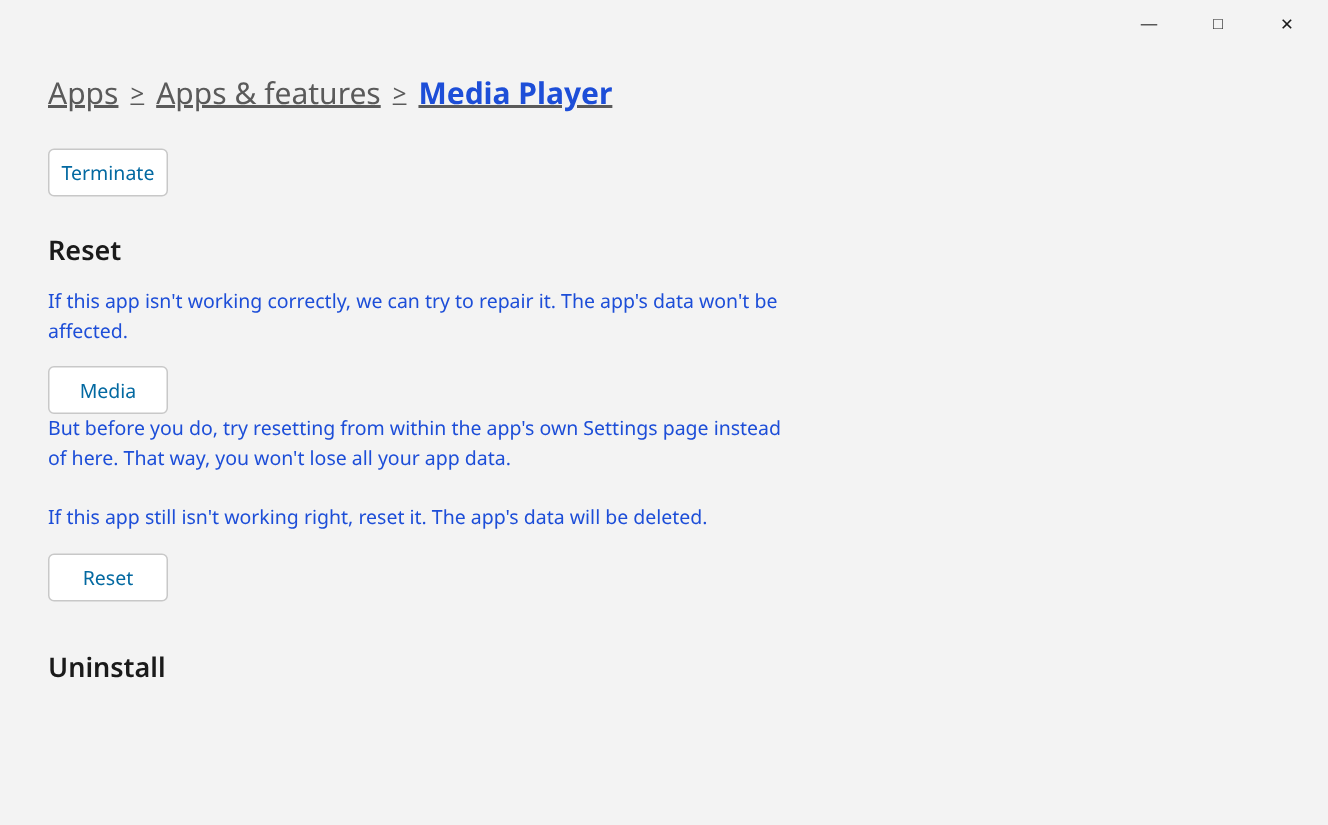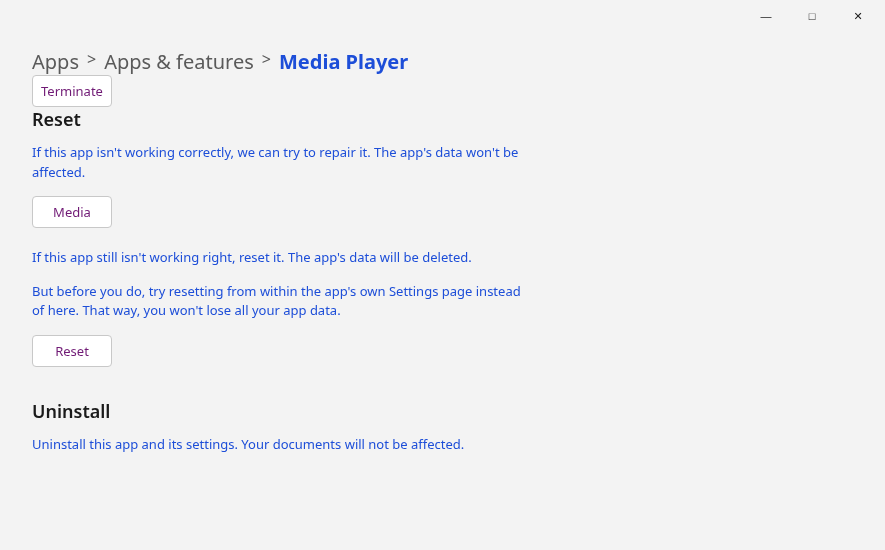--- a/index.html
+++ b/index.html
@@ -45,23 +45,26 @@
     
     .content {
       padding: 16px 32px 32px 32px;
       height: calc(550px - 32px);
       overflow-y: auto;
     }
 
     
     .breadcrumb {
       display: flex;
+      align-items: center;
       gap: 6px;
+      margin-bottom: 24px;
       font-size: 20px;
       color: #5a5a5a;
+      text-decoration: underline;
     }
 
     .breadcrumb-item {
       color: #5a5a5a;
       font-size: 20px;
       font-weight: 400;
     }
 
     .breadcrumb-item.active {
       color: #1d4ed8;
@@ -79,27 +82,28 @@
       display: inline-flex;
       align-items: center;
       justify-content: center;
       height: 32px;
       padding: 0 0;
       background-color: #ffffff;
       border: 1px solid #c8c8c8;
       border-radius: 4px;
       font-size: 13px;
       font-family: 'Segoe UI', system-ui, sans-serif;
-      color: #701a75;
+      color: #0369a1;
       cursor: pointer;
       min-width: 80px;
     }
 
     
     .section {
+      margin-top: 24px;
       margin-bottom: 8px;
     }
 
     .section-title {
       font-size: 18px;
       font-weight: 600;
       color: #1a1a1a;
       margin-bottom: 12px;
     }
 
@@ -135,26 +139,25 @@
   <button class="btn">Terminate</button>
 
   
   <div class="section">
     <h2 class="section-title">Reset</h2>
 
     <p class="section-text">If this app isn't working correctly, we can try to repair it. The app's data won't be affected.</p>
 
     <button class="btn">Media</button>
 
+    <p class="section-text">But before you do, try resetting from within the app's own Settings page instead of here. That way, you won't lose all your app data.</p>
+
     <p class="section-text" style="margin-top: 20px;">If this app still isn't working right, reset it. The app's data will be deleted.</p>
-
-    <p class="section-text">But before you do, try resetting from within the app's own Settings page instead of here. That way, you won't lose all your app data.</p>
 
     <button class="btn">Reset</button>
   </div>
 
   
   <div class="section" style="margin-top: 32px;">
     <h2 class="section-title">Uninstall</h2>
-    <p class="section-text">Uninstall this app and its settings. Your documents will not be affected.</p>
   </div>
 
 </div>
 
 </body></html>

